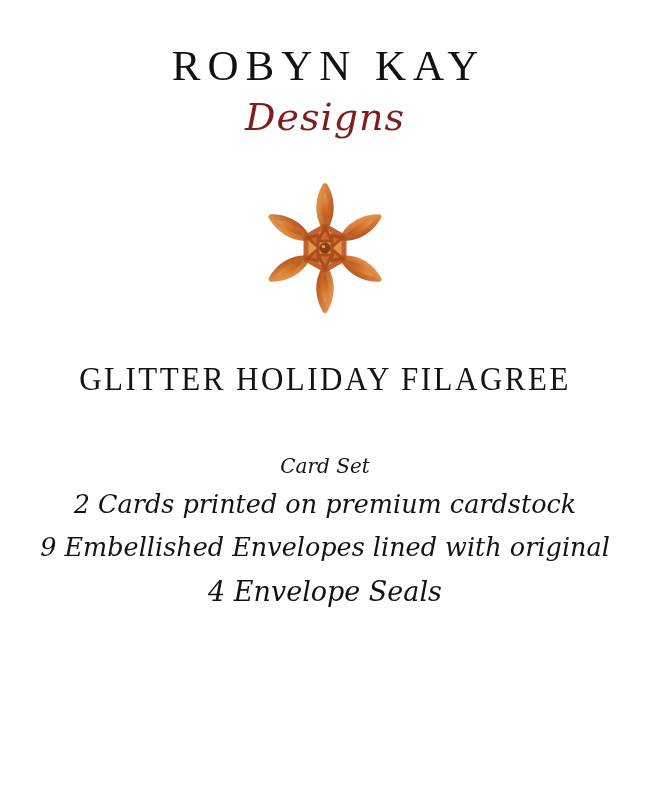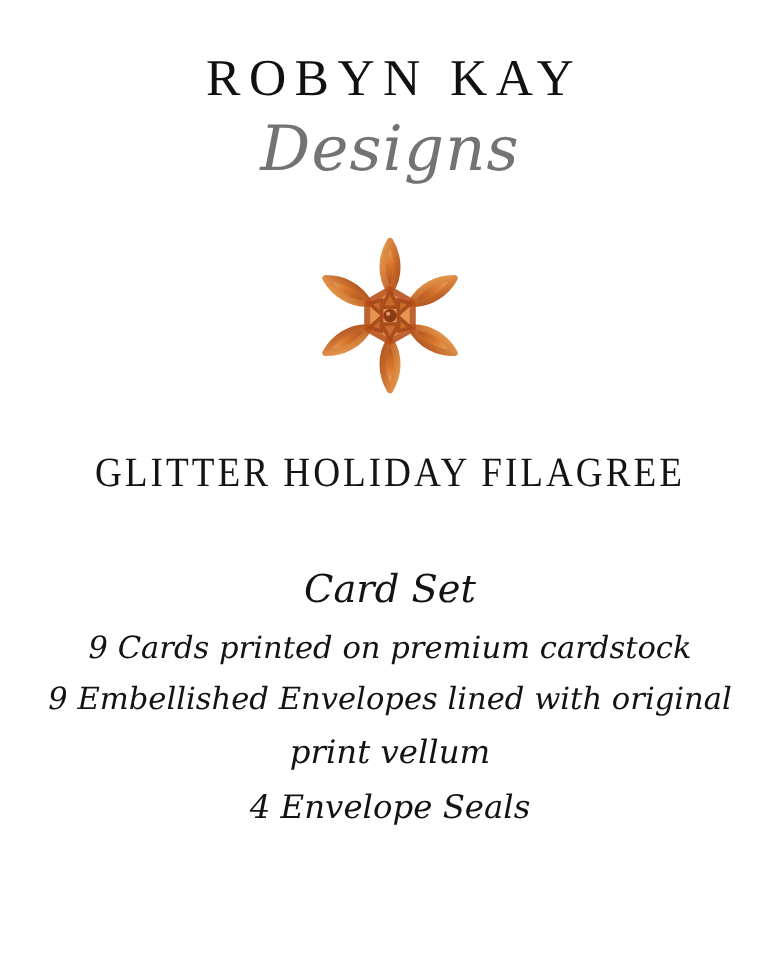--- a/index.html
+++ b/index.html
@@ -34,22 +34,22 @@
     font-size: 43px;
     letter-spacing: 7px;
     color: #111111;
     font-weight: 400;
     line-height: 1;
     text-indent: 7px;
   }
   .brand-sub {
     font-family: "DejaVu Serif", serif;
     font-style: italic;
-    font-size: 52px;
-    color: #737373;
+    font-size: 38px;
+    color: #7f1d1d;
     line-height: 1.1;
     margin-top: 10px;
     letter-spacing: 1px;
   }
 
   
   .ornament {
     margin-top: 34px;
     width: 170px;
     height: 150px;
@@ -79,21 +79,21 @@
     font-style: italic;
     color: #131313;
   }
   .desc-line {
     font-size: 27px;
     line-height: 1.70;
     letter-spacing: 0px;
     white-space: nowrap;
   }
   .desc-line.head {
-    font-size: 32px;
+    font-size: 20px;
   }
   .desc-line.wide {
     font-size: 25.5px;
   }
 </style>
 </head>
 <body>
 
 <div class="page">
 
@@ -153,19 +153,18 @@
         <circle cx="0" cy="0" r="5.5" fill="#8c3c12"></circle>
         <circle cx="-1.5" cy="-1.5" r="1.8" fill="#f2b377" opacity="0.8"></circle>
       </g>
     </svg>
   </div>
 
   <div class="product-title">GLITTER HOLIDAY FILAGREE</div>
 
   <div class="description">
     <div class="desc-line head">Card Set</div>
-    <div class="desc-line wide">9 Cards printed on premium cardstock</div>
+    <div class="desc-line wide">2 Cards printed on premium cardstock</div>
     <div class="desc-line wide">9 Embellished Envelopes lined with original</div>
-    <div class="desc-line">print vellum</div>
     <div class="desc-line">4 Envelope Seals</div>
   </div>
 
 </div>
 
 </body></html>

